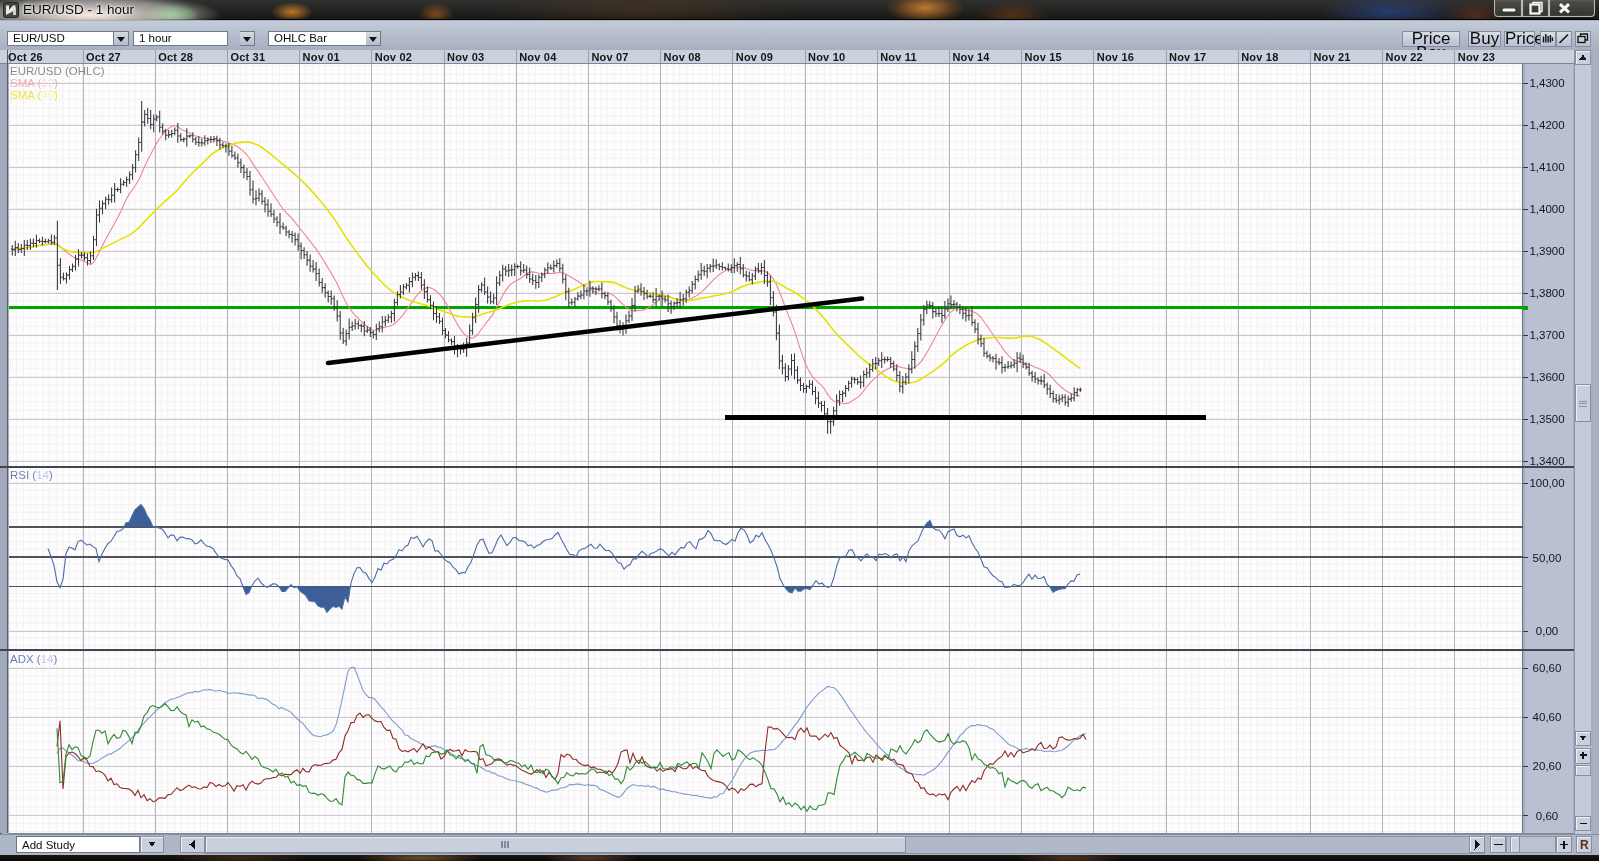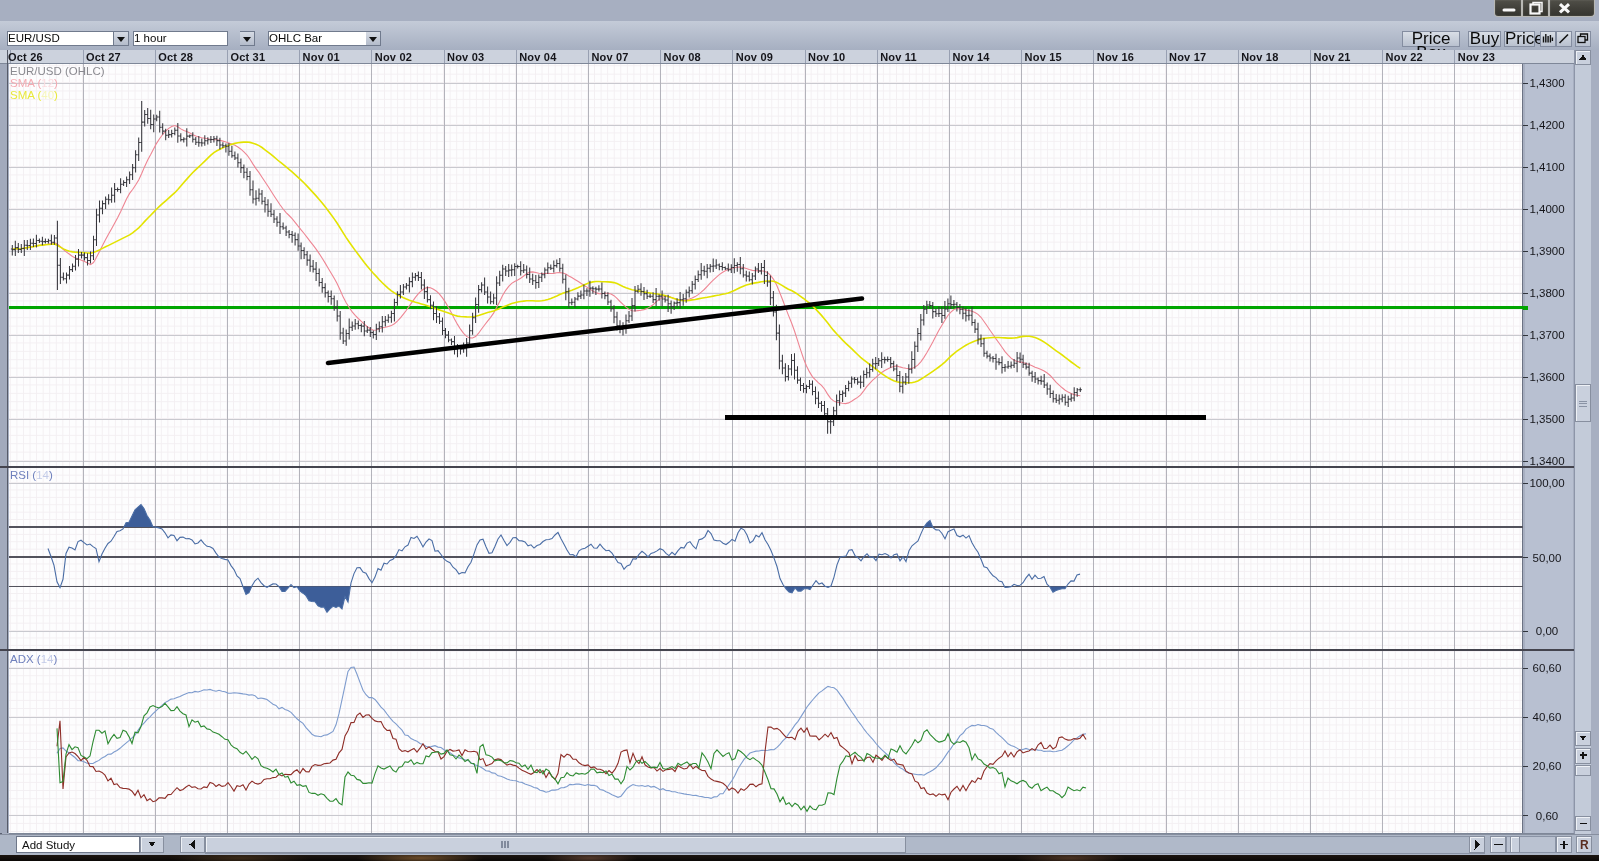--- a/index.html
+++ b/index.html
@@ -16,33 +16,42 @@
 linear-gradient(180deg,#30302f,#171715);
 border-bottom:1px solid #000}
 #tglow{position:absolute;left:0;top:0;width:300px;height:20px;background:radial-gradient(150px 24px at 90px 15px,rgba(255,240,232,.97),rgba(200,195,195,.6) 62%,transparent 88%);}
 
 #ttext{position:absolute;left:23px;top:2px;font-size:13.5px;color:#0a0a0a;text-shadow:0 0 3px #fff,0 0 5px #fff}
 .wbtn{position:absolute;top:0;height:17px;background:linear-gradient(180deg,#504f48,#403f39 55%,#34342e);border:1px solid #b8b8b4;border-top:none;box-shadow:inset 0 0 2px rgba(255,255,255,.18)}
 #bmin{left:1494px;width:28px;border-radius:0 0 0 4px}
 #bmax{left:1522px;width:27px;border-radius:0}
 #bcls{left:1549px;width:46px;border-radius:0 0 4px 0}
 #toolbar{position:absolute;left:0;top:21px;width:1599px;height:29px;background:linear-gradient(180deg,#c4cbd8,#a6afc1)}
-.combo{position:absolute;top:10px;height:15px;background:#fff;border:1px solid #707a8d;font-size:11.5px;color:#0a0a0a;line-height:13px;}
+.combo{position:absolute;top:10px;height:15px;background:#fff;border:1px solid #707a8d;font-size:11.5px;color:#0a0a0a;line-height:13px;padding-left:5px}
 .cbtn{position:absolute;top:10px;width:15px;height:15px;background:linear-gradient(180deg,#d6dbe4,#b4bccb);border:1px solid #707a8d;border-left:none}
 .cbtn:after{content:"";position:absolute;left:3px;top:5px;border:4px solid transparent;border-top:5px solid #111}
 .tbtn{position:absolute;top:9.5px;height:16px;background:linear-gradient(180deg,#d9dee6,#b9c1cf);border:1px solid #848da0;font-size:17px;color:#0a0a0a;text-align:center;line-height:14px}
 #bstrip{position:absolute;left:0;top:855px;width:1599px;height:6px;background:
 radial-gradient(80px 8px at 420px 3px,#6a4a28,transparent 80%),
 radial-gradient(60px 8px at 590px 3px,#52382a,transparent 80%),
 radial-gradient(70px 8px at 1070px 3px,#4a3222,transparent 80%),
 radial-gradient(90px 8px at 240px 3px,#3a2a18,transparent 80%),
 linear-gradient(180deg,#1c1510,#0b0806)}
 svg text{font-family:"Liberation Sans",sans-serif}
 </style></head><body>
 <div id="win">
+<div id="titlebar">
+      <div id="tglow"></div>
+      <svg id="ticon" style="position:absolute;left:3px;top:2px" width="16" height="16" viewBox="0 0 16 16">
+        <rect x="0.5" y="0.5" width="15" height="15" rx="2" fill="#41463f" stroke="#23251f"></rect>
+        <path d="M3 13V3.5h3l0 4.5 4-4.5 2.5 0V8z" fill="#e8e8e8"></path>
+        <path d="M10 13l0-4.2 3 -3.3V13z" fill="#cfcfcf"></path>
+      </svg>
+      <div id="ttext">EUR/USD - 1 hour</div>
+    </div>
 <div class="wbtn" id="bmin"></div>
     <div class="wbtn" id="bmax"></div>
     <div class="wbtn" id="bcls"></div>
 <svg style="position:absolute;left:1494px;top:0;width:101px;height:17px" viewBox="0 0 101 17">
 <path d="M10 10h10" stroke="#f8f8f8" stroke-width="3" stroke-linecap="round"></path>
 <rect x="36.5" y="4.5" width="9" height="9" fill="none" stroke="#f8f8f8" stroke-width="2.2"></rect>
 <rect x="39.2" y="7.2" width="3.6" height="3.6" fill="#3a3a34"></rect>
 <path d="M39 4.5V2.5h9v9h-2" fill="none" stroke="#f8f8f8" stroke-width="1.5"></path>
 <path d="M66 4.2l9 8.2M75 4.2l-9 8.2" stroke="#f8f8f8" stroke-width="3.1"></path>
 </svg>

